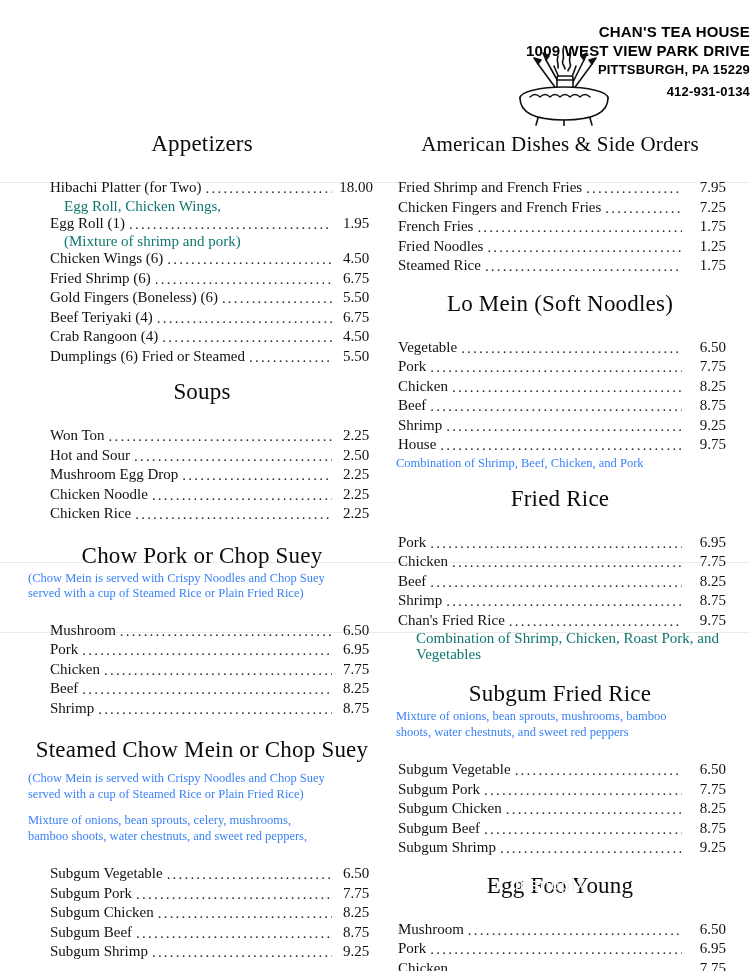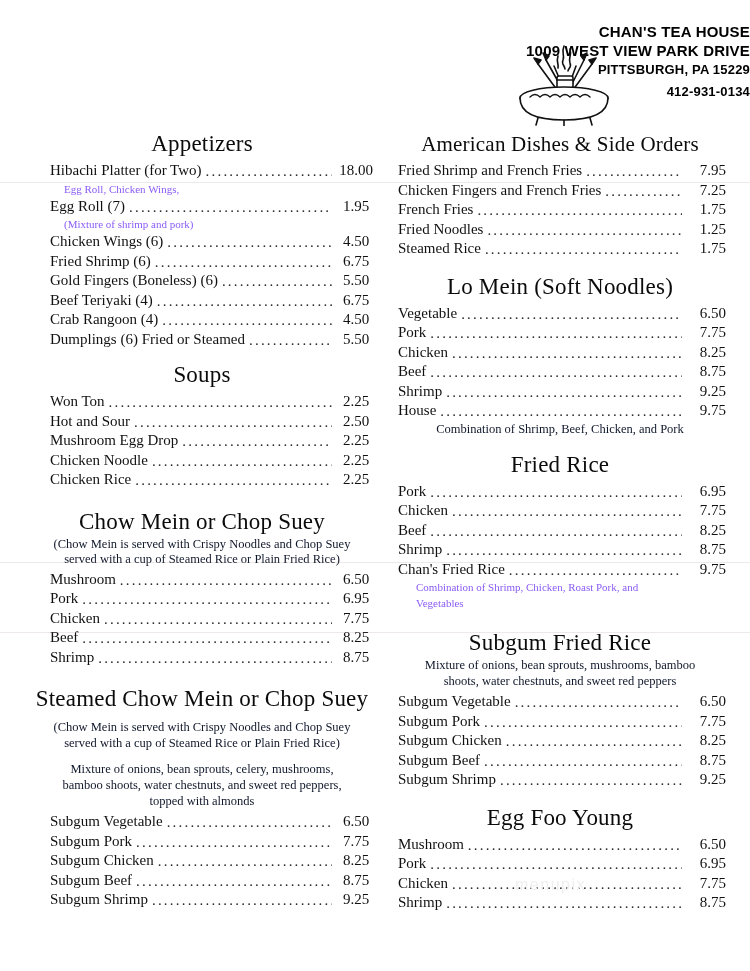--- a/index.html
+++ b/index.html
@@ -47,31 +47,30 @@
     line-height:28px;
     font-weight:normal;
     color:#0b0b0b;
     letter-spacing:0.2px;
     white-space:nowrap;
   }
   .sec-title.big { font-size:23px; }
   .sec-title.sm  { font-size:21px; }
 
   .sec-note {
-    text-align:center;
     font-size:12.5px;
     line-height:15px;
-    color:#0f172a;
+    color:#3b82f6;
     padding:0 2px;
     margin-top:1px;
   }
   .sec-note.tight { line-height:14.5px; }
 
   
-  .items { margin-top:3px; }
+  .items { margin-top:20px; }
   .row {
     display:flex;
     align-items:flex-end;
     font-size:15px;
     line-height:19.5px;
     white-space:nowrap;
   }
   .row .nm { flex:0 0 auto; padding-right:4px; }
   .row .dots {
     flex:1 1 auto;
@@ -85,23 +84,23 @@
     position:absolute;
     left:0; bottom:-3px;
     letter-spacing:2.2px;
     font-size:15px;
     color:#2a2a2a;
     white-space:nowrap;
   }
   .row .pr { flex:0 0 auto; text-align:right; }
 
   .subnote {
-    font-size:11px;
+    font-size:15px;
     line-height:16px;
-    color:#8b5cf6;
+    color:#0f766e;
   }
   .subnote.indent2 { padding-left:38px; }
   .subnote.indent3 { padding-left:22px; }
 
   .gap-6  { height:6px; }
   .gap-10 { height:10px; }
   .gap-12 { height:12px; }
   .gap-16 { height:16px; }
 
   
@@ -187,21 +186,21 @@
     <div class="section">
       <div class="sec-title">Appetizers</div>
       <div class="items">
         <div class="row">
           <span class="nm">Hibachi Platter (for Two)</span>
           <span class="dots"></span>
           <span class="pr">18.00</span>
         </div>
         <div class="subnote indent2">Egg Roll, Chicken Wings,</div>
         <div class="row">
-          <span class="nm">Egg Roll (7)</span>
+          <span class="nm">Egg Roll (1)</span>
           <span class="dots"></span>
           <span class="pr">1.95</span>
         </div>
         <div class="subnote indent2">(Mixture of shrimp and pork)</div>
         <div class="row">
           <span class="nm">Chicken Wings (6)</span>
           <span class="dots"></span>
           <span class="pr">4.50</span>
         </div>
         <div class="row">
@@ -261,21 +260,21 @@
           <span class="nm">Chicken Rice</span>
           <span class="dots"></span>
           <span class="pr">2.25</span>
         </div>
       </div>
     </div>
 
     <div class="gap-16"></div>
 
     <div class="section">
-      <div class="sec-title">Chow Mein or Chop Suey</div>
+      <div class="sec-title">Chow Pork or Chop Suey</div>
       <div class="sec-note tight">(Chow Mein is served with Crispy Noodles and Chop Suey</div>
       <div class="sec-note tight">served with a cup of  Steamed Rice or Plain Fried Rice)</div>
       <div class="items">
         <div class="row">
           <span class="nm">Mushroom</span>
           <span class="dots"></span>
           <span class="pr">6.50</span>
         </div>
         <div class="row">
           <span class="nm">Pork</span>
@@ -303,21 +302,20 @@
     <div class="gap-16"></div>
 
     <div class="section">
       <div class="sec-title big">Steamed Chow Mein or Chop Suey</div>
       <div class="gap-6"></div>
       <div class="sec-note">(Chow Mein is served with Crispy Noodles and Chop Suey</div>
       <div class="sec-note">served with a cup of Steamed Rice or Plain Fried Rice)</div>
       <div class="gap-10"></div>
       <div class="sec-note">Mixture of onions, bean sprouts, celery, mushrooms,</div>
       <div class="sec-note">bamboo shoots, water chestnuts, and sweet red peppers,</div>
-      <div class="sec-note">topped with almonds</div>
       <div class="items">
         <div class="row">
           <span class="nm">Subgum Vegetable</span>
           <span class="dots"></span>
           <span class="pr">6.50</span>
         </div>
         <div class="row">
           <span class="nm">Subgum Pork</span>
           <span class="dots"></span>
           <span class="pr">7.75</span>

